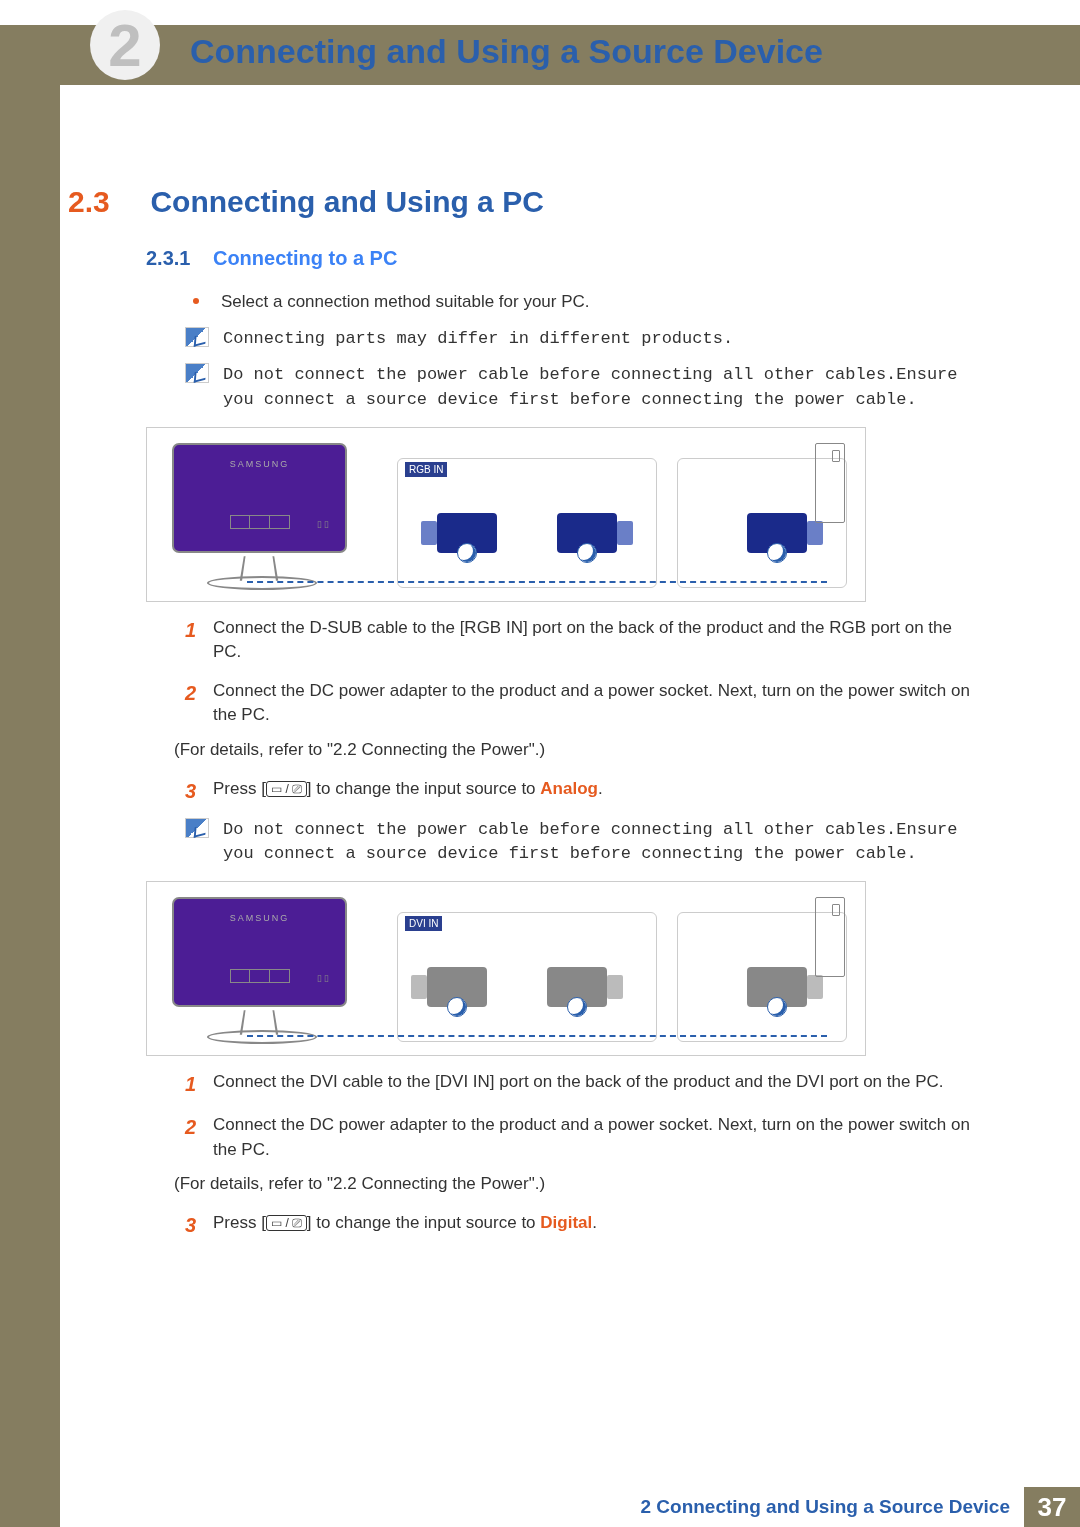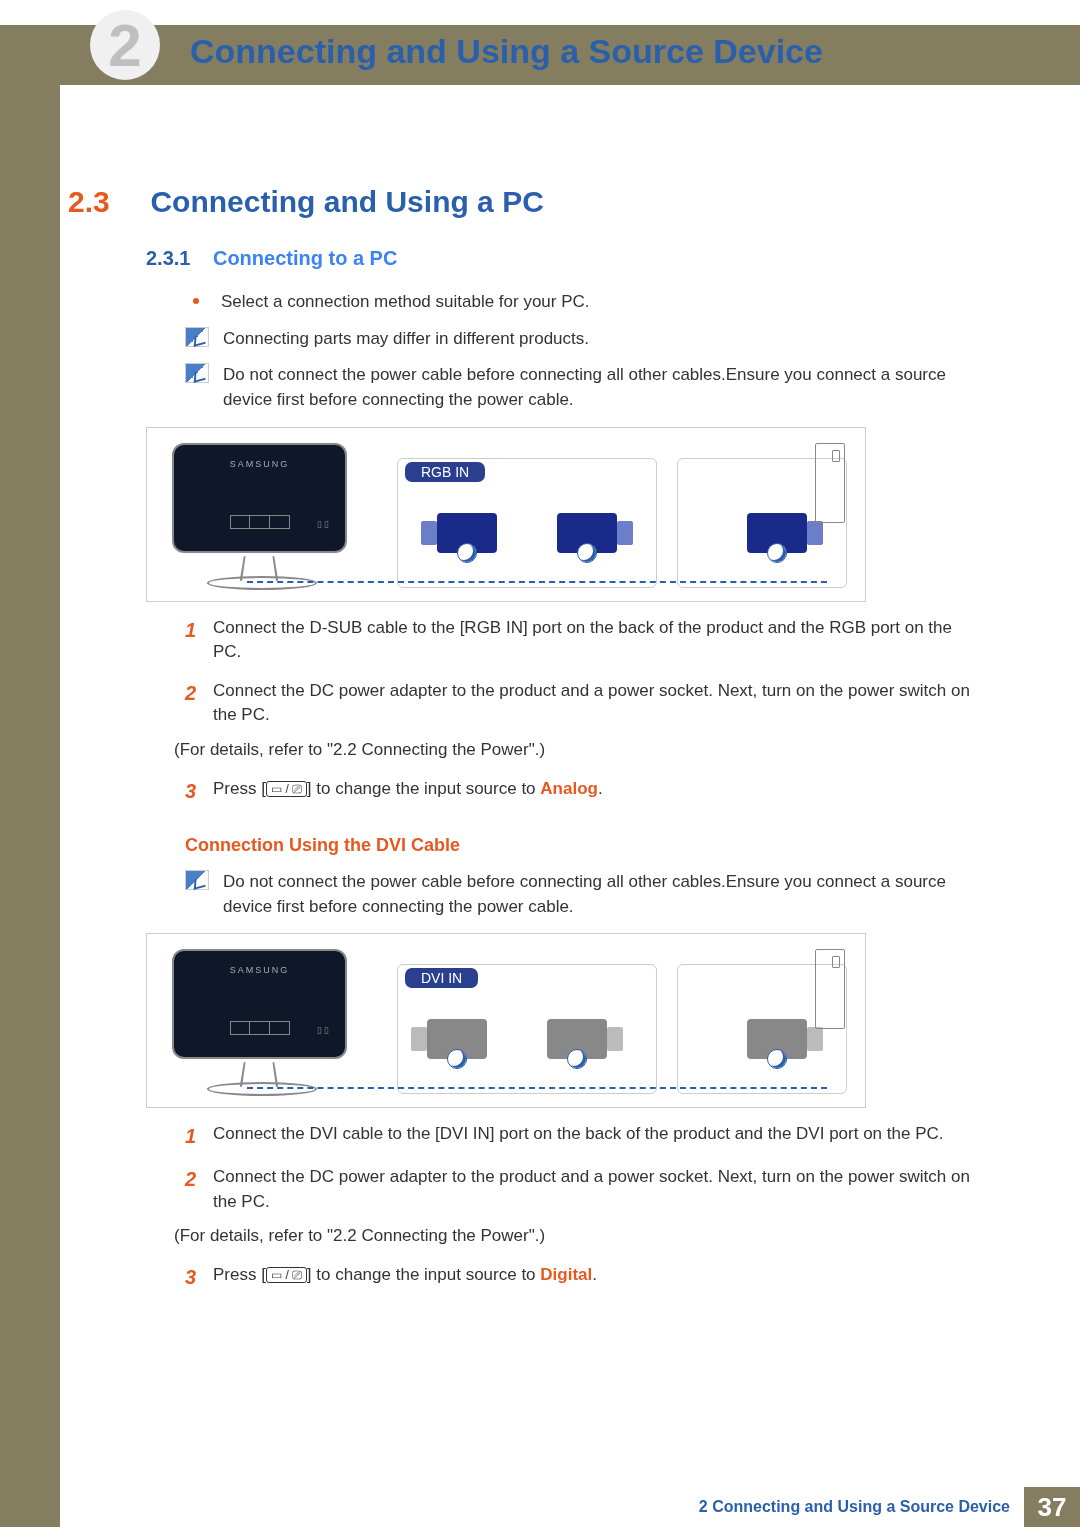--- a/index.html
+++ b/index.html
@@ -83,21 +83,21 @@
     line-height: 1.45;
   }
   .bullet-row { display: flex; margin-top: 20px; }
   .bullet-dot {
     width: 6px; height: 6px; border-radius: 50%;
     background: #e65a1f;
     margin-top: 8px; margin-right: 22px;
     flex-shrink: 0;
     margin-left: 8px;
   }
-  .note-row { display: flex; margin-top: 12px; align-items: flex-start; }
+  .note-row { display: flex; margin-top: 12px; align-items: flex-start; font-family: Liberation Mono, monospace; }
   .note-icon {
     width: 24px; height: 20px;
     background: linear-gradient(135deg, #4a7fc7 50%, #fff 50%);
     border: 1px solid #ccc;
     margin-right: 14px;
     flex-shrink: 0;
     position: relative;
   }
   .note-icon::after {
     content: "";
@@ -143,22 +143,22 @@
     width: 720px;
     height: 175px;
     border: 1px solid #ccc;
     position: relative;
   }
   .monitor {
     position: absolute;
     left: 25px; top: 15px;
     width: 175px; height: 110px;
     border: 2px solid #888;
-    border-radius: 12px;
-    background: #0f172a;
+    border-radius: 7px;
+    background: #4c1d95;
   }
   .monitor-brand {
     position: absolute;
     top: 14px; left: 0; right: 0;
     text-align: center;
     font-size: 9px;
     letter-spacing: 2px;
     color: #aaa;
   }
   .monitor-ports {
@@ -192,23 +192,22 @@
     left: 60px; top: 148px;
     width: 110px; height: 14px;
     border: 2px solid #888;
     border-radius: 50%;
   }
   .port-label {
     position: absolute;
     top: 34px;
     background: #2a3f8f;
     color: #fff;
-    font-size: 14px;
-    padding: 2px 16px;
-    border-radius: 7px;
+    font-size: 10px;
+    padding: 2px 4px;
   }
   .port-box {
     position: absolute;
     top: 30px;
     border: 1px solid #ccc;
     border-radius: 6px;
   }
   .cable-wrap {
     position: absolute;
     top: 85px;
@@ -263,21 +262,21 @@
   .footer {
     position: absolute;
     left: 60px; right: 0; bottom: 0;
     height: 40px;
     display: flex;
     justify-content: flex-end;
     align-items: stretch;
   }
   .footer-text {
     color: #2a5fac;
-    font-size: 16px;
+    font-size: 19px;
     font-weight: 600;
     align-self: center;
     margin-right: 14px;
     text-align: center;
   }
   .footer-page {
     width: 56px;
     background: #857d60;
     color: #fff;
     font-size: 26px;
@@ -362,21 +361,20 @@
     <div class="step-text">Connect the DC power adapter to the product and a power socket. Next, turn on the power switch on the PC.</div>
   </div>
   <div class="body-line">(For details, refer to "2.2 Connecting the Power".)</div>
   <div class="step-row">
     <div class="step-num">3</div>
     <div class="step-text">
       <span>Press [</span><span class="source-sym">▭ / ⎚</span><span>] to change the input source to </span><span class="bold-red">Analog</span><span>.</span>
     </div>
   </div>
 
-  <div class="sub-heading">Connection Using the DVI Cable</div>
 
   <div class="note-row">
     <div class="note-icon"></div>
     <div class="note-text">Do not connect the power cable before connecting all other cables.Ensure you connect a source device first before connecting the power cable.</div>
   </div>
 
   <div class="diagram">
     <div class="monitor">
       <div class="monitor-brand">SAMSUNG</div>
       <div class="monitor-ports">

